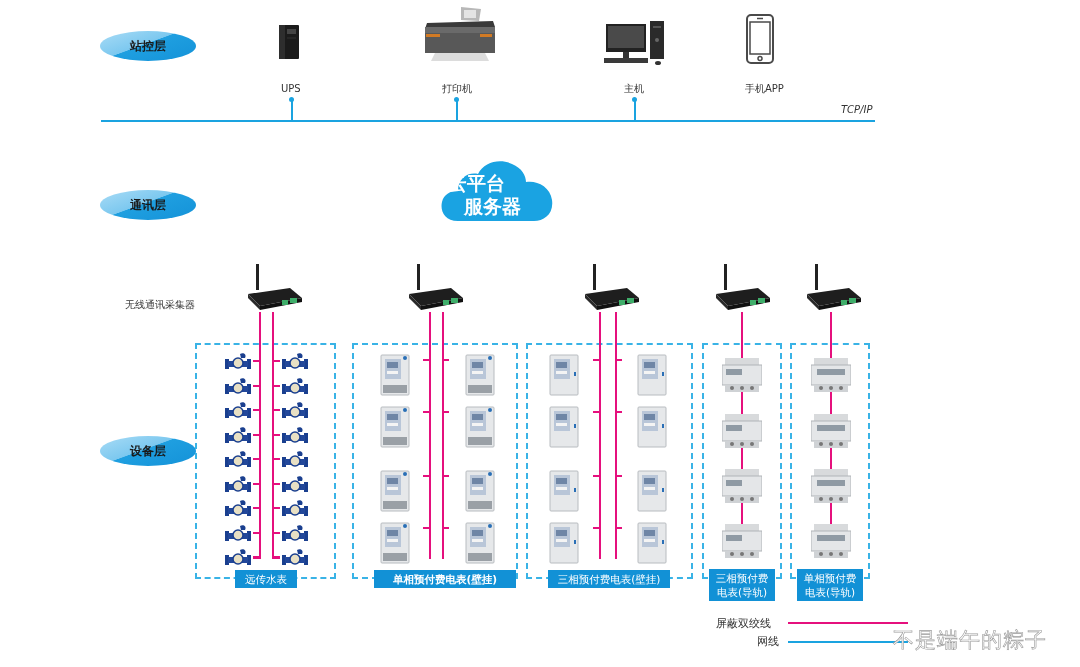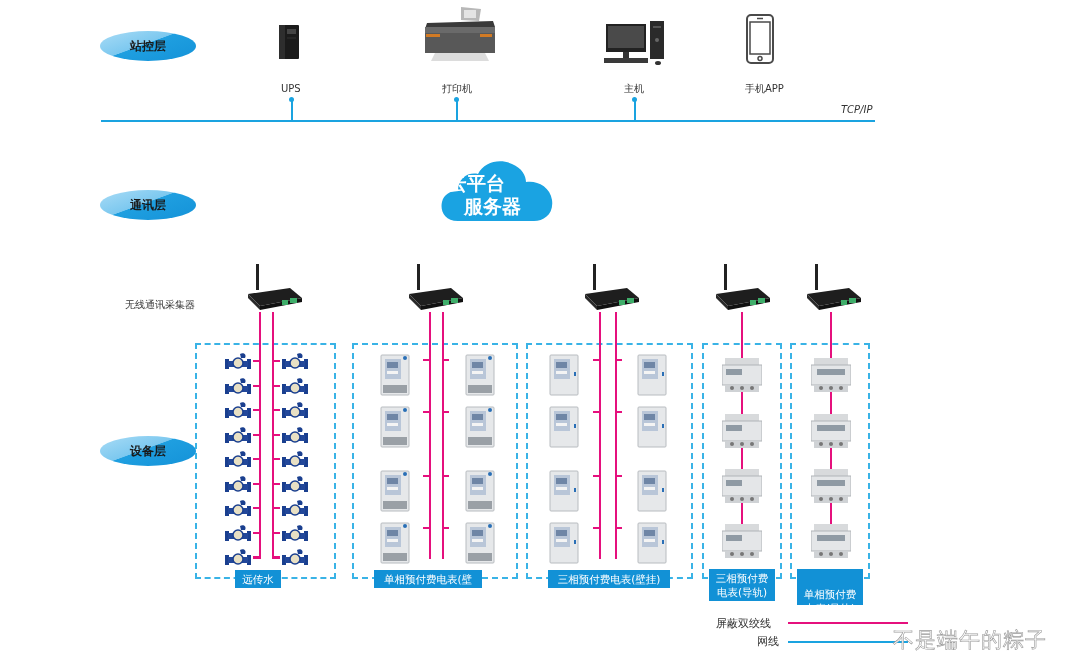--- a/index.html
+++ b/index.html
@@ -94,36 +94,36 @@
   </svg>
   <div class="cloud-text" style="left:8px;top:14px;">云平台</div>
   <div class="cloud-text" style="left:24px;top:37px;">服务器</div>
 </div>
 
 <div class="label" style="left:125px;top:298px;">无线通讯采集器</div>
 
 <div id="collectors"></div>
 
 <div class="group-box" style="left:195px;top:343px;width:141px;height:236px;"></div>
-<div class="group-label" style="left:235px;top:570px;width:46px;height:18px;">远传水表</div>
+<div class="group-label" style="left:235px;top:570px;width:62px;height:18px;">远传水表</div>
 
 <div class="group-box" style="left:352px;top:343px;width:166px;height:236px;"></div>
-<div class="group-label" style="left:374px;top:570px;width:108px;height:18px;">单相预付费电表(壁挂)</div>
+<div class="group-label" style="left:374px;top:570px;width:142px;height:18px;font-weight:bold;">单相预付费电表(壁挂)</div>
 
 <div class="group-box" style="left:526px;top:343px;width:167px;height:236px;"></div>
 <div class="group-label" style="left:548px;top:570px;width:122px;height:18px;">三相预付费电表(壁挂)</div>
 
 <div class="group-box" style="left:702px;top:343px;width:80px;height:236px;"></div>
 <div class="group-label" style="left:709px;top:569px;width:66px;height:32px;line-height:14px;padding:2px 2px;">
   <div>三相预付费</div>
   <div>电表(导轨)</div>
 </div>
 
 <div class="group-box" style="left:790px;top:343px;width:80px;height:236px;"></div>
-<div class="group-label" style="left:797px;top:569px;width:66px;height:32px;line-height:14px;padding:18px 2px;">
+<div class="group-label" style="left:797px;top:569px;width:66px;height:32px;line-height:14px;padding:2px 2px;">
   <div>单相预付费</div>
   <div>电表(导轨)</div>
 </div>
 
 <div id="devices"></div>
 
 <div class="label" style="left:716px;top:616px;font-size:11px;">屏蔽双绞线</div>
 <div class="legend-line" style="left:788px;top:622px;width:120px;background:#e5107d;"></div>
 <div class="label" style="left:757px;top:634px;font-size:11px;">网线</div>
 <div class="legend-line" style="left:788px;top:641px;width:120px;background:#1aa3e0;"></div>

